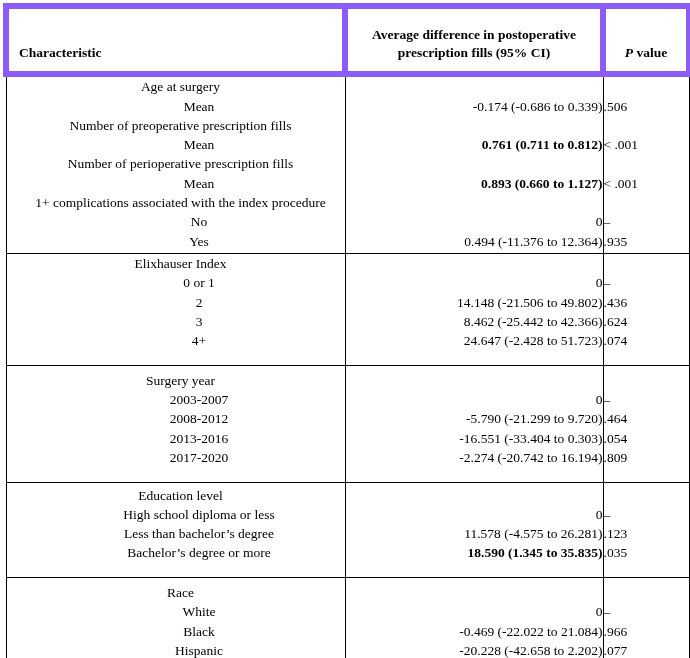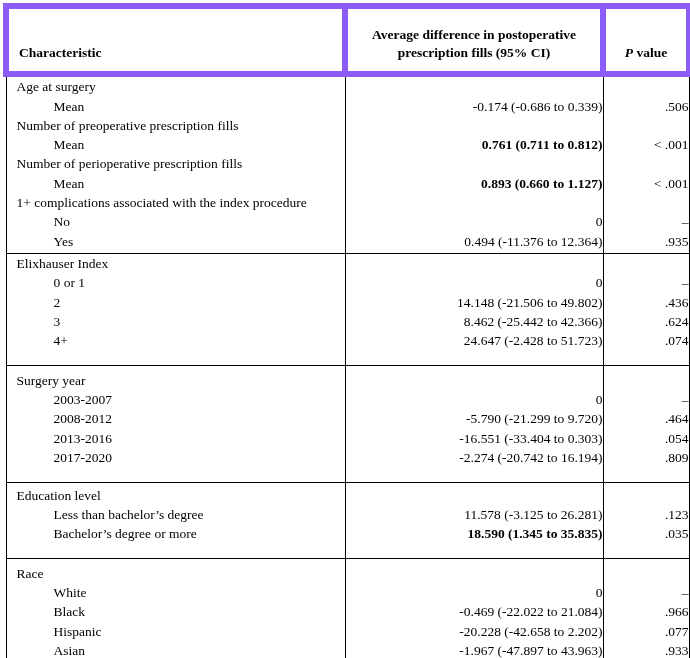--- a/index.html
+++ b/index.html
@@ -10,24 +10,24 @@
   col.c2 { width: 258px; }
   col.c3 { width: 86px; }
   th, td { padding: 0; vertical-align: bottom; }
   thead th { border: 6px solid #8b5cf6; height: 53px; font-weight: bold; padding-bottom: 9px; line-height: 18px; }
   thead th.h1 { text-align: left; padding-left: 10px; }
   thead th.h2 { text-align: center; }
   thead th.h3 { text-align: center; }
   tbody.section td { border-left: 1px solid #000; border-right: 1px solid #000; }
   tbody.section tr:last-child td { border-bottom: 1px solid #000; }
   tbody.section tr.row td { height: 19.3px; line-height: 18px; }
-  td.label { padding-left: 10px; white-space: nowrap; }
+  td.label { padding-left: 10px; white-space: nowrap; text-align: center; }
   td.label.sub { padding-left: 47px; }
   td.val { text-align: right; white-space: nowrap; }
-  td.pv { text-align: right; white-space: nowrap; }
+  td.pv { text-align: left; white-space: nowrap; }
   .bold { font-weight: bold; }
   tr.spacer td { height: 15px; }
   i.p { font-style: italic; }
 </style>
 </head>
 <body>
 
 <table>
   <colgroup>
       <col class="c1">
@@ -159,22 +159,27 @@
       </tr>
   </tbody>
 
   <tbody class="section">
     <tr class="row" style="height:22px">
         <td class="label">Education level</td>
         <td class="val"></td>
         <td class="pv"></td>
       </tr>
     <tr class="row">
+        <td class="label sub">High school diploma or less</td>
+        <td class="val">0</td>
+        <td class="pv">–</td>
+      </tr>
+    <tr class="row">
         <td class="label sub">Less than bachelor’s degree</td>
-        <td class="val">11.578 (-3.125 to 26.281)</td>
+        <td class="val">11.578 (-4.575 to 26.281)</td>
         <td class="pv">.123</td>
       </tr>
     <tr class="row">
         <td class="label sub">Bachelor’s degree or more</td>
         <td class="val bold">18.590 (1.345 to 35.835)</td>
         <td class="pv">.035</td>
       </tr>
     <tr class="spacer">
         <td></td>
         <td></td>

